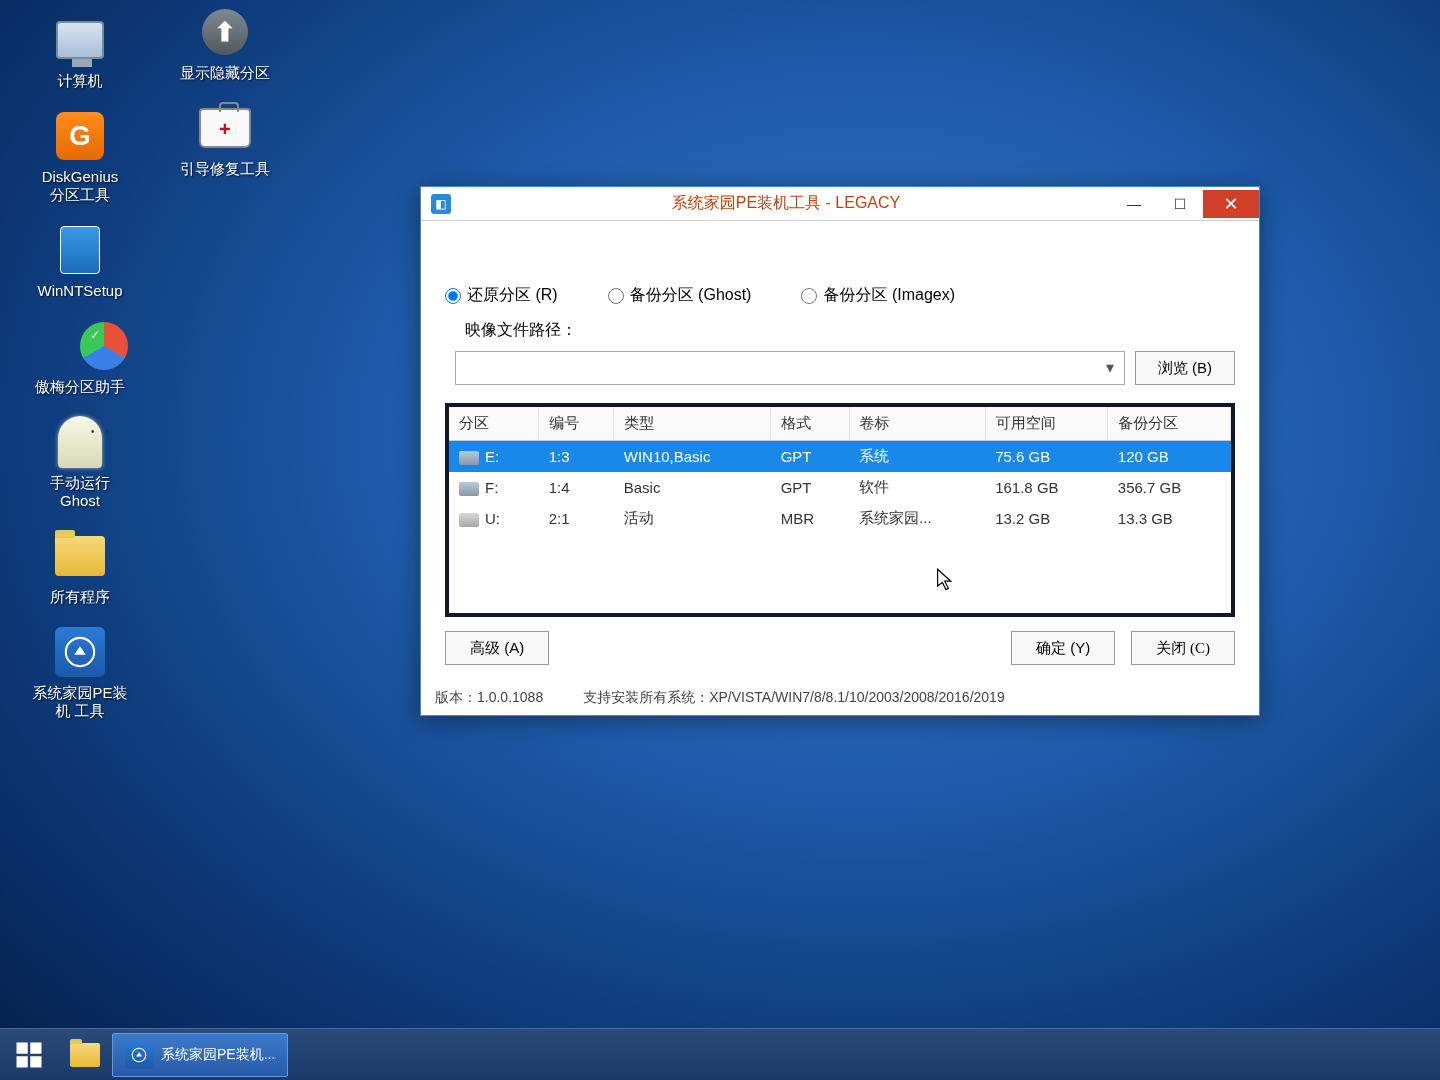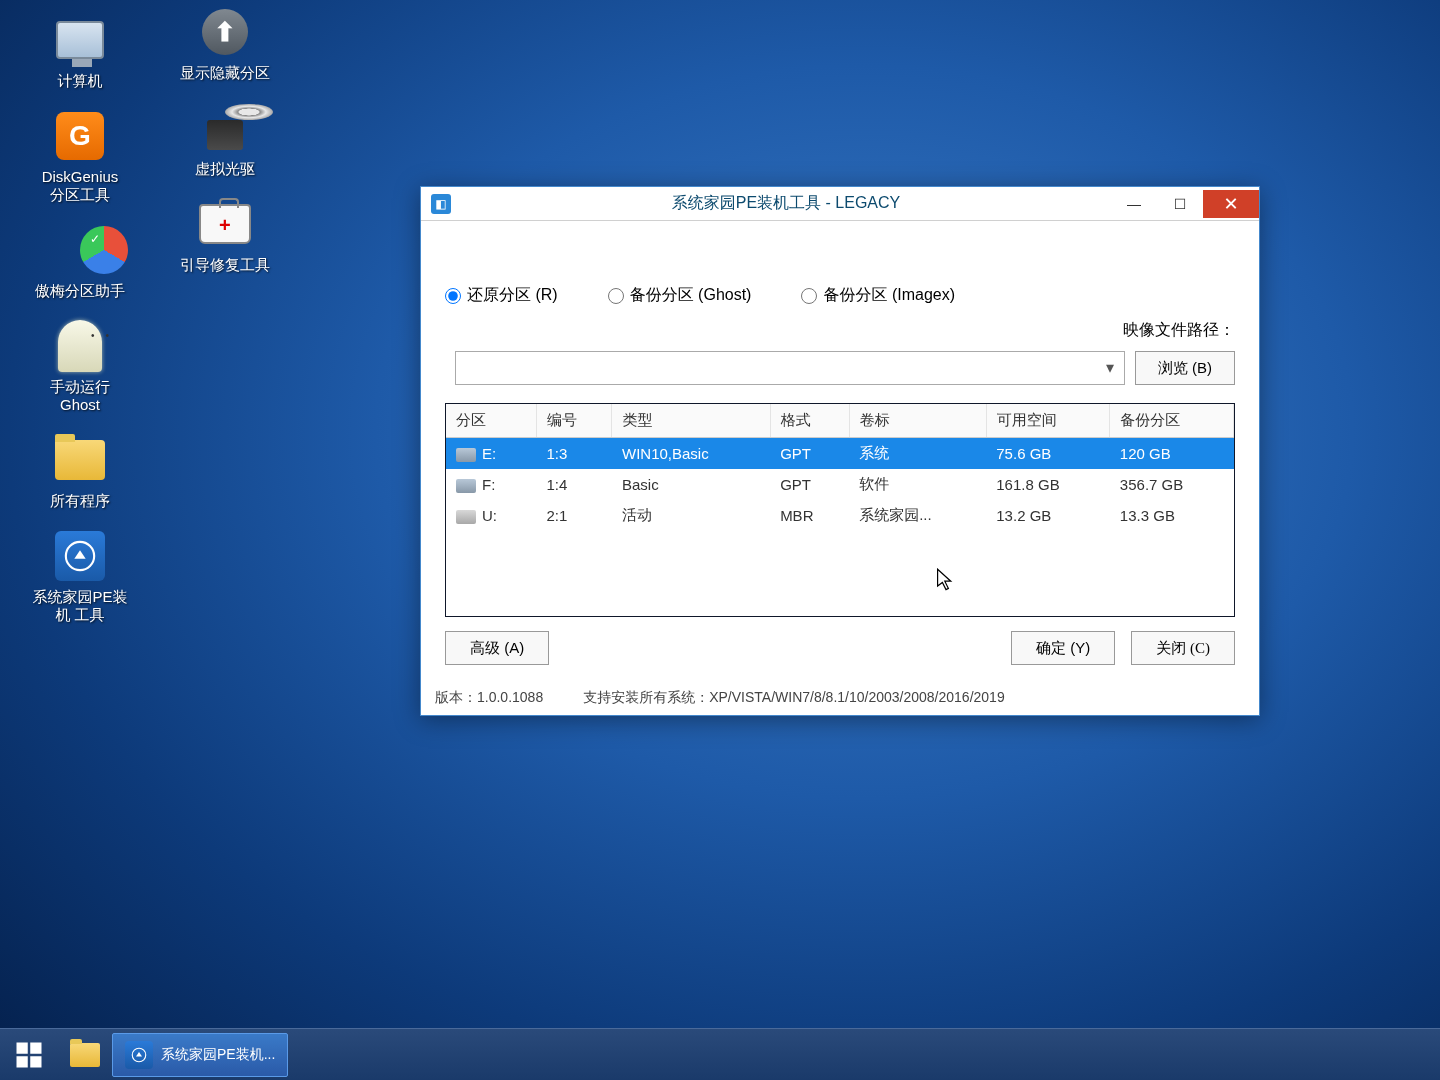--- a/index.html
+++ b/index.html
@@ -35,38 +35,38 @@
 .ico-ghost::before { content:"• •"; position:absolute;top:10px;width:100%;text-align:center;color:#333;font-size:10px;letter-spacing:4px; }
 .ico-folder { width:50px;height:40px;background:linear-gradient(#f8d878,#e8b838);border-radius:2px 4px 4px 4px;position:relative; }
 .ico-folder::before { content:"";position:absolute;top:-6px;left:0;width:20px;height:8px;background:#e8c858;border-radius:2px 2px 0 0; }
 .ico-petool { width:50px;height:50px;background:linear-gradient(#2a7ad8,#1a5aa8);border-radius:6px;display:flex;align-items:center;justify-content:center; }
 .ico-petool svg { width:34px;height:34px; }
 
 
 .window { position: absolute; left: 420px; top: 186px; width: 840px; background: #fff; border: 1px solid #4488cc; box-shadow: 0 4px 24px rgba(0,0,0,0.4); }
 .titlebar { height: 34px; background: #fff; display:flex; align-items:center; border-bottom: 1px solid #d0d0d0; }
 .titlebar .appico { width:20px;height:20px;background:#2a88d8;border-radius:3px;margin:0 10px;display:flex;align-items:center;justify-content:center;color:#fff;font-size:12px; }
-.titlebar .title { flex:1; text-align:center; font-size:16px; color:#0c4a6e; }
+.titlebar .title { flex:1; text-align:center; font-size:16px; color:#c2410c; }
 .winbtns { display:flex; }
 .winbtn { width:46px;height:28px;display:flex;align-items:center;justify-content:center;cursor:pointer;font-size:14px; }
 .winbtn.min { color:#333; }
 .winbtn.max { color:#333; }
 .winbtn.close { background:#d04028;color:#fff;width:56px;font-size:18px; }
 
 .content { padding: 20px 24px 8px; }
 .radios { display:flex; gap: 50px; margin-bottom: 14px; font-size:16px; }
 .radios label { display:flex;align-items:center;gap:6px;cursor:pointer;margin-top:44px; }
 .radios input { width:16px;height:16px; }
-.pathrow { display:flex; align-items:center; gap:10px; margin-bottom:18px;justify-content:flex-end; }
+.pathrow { display:flex; align-items:center; gap:10px; margin-bottom:18px; }
 .pathlabel { font-size:16px; margin-left: 20px; }
 .pathcombo { flex:1; height:34px; border:1px solid #aaa; margin-left:10px; position:relative; background:#fff; cursor:pointer; }
 .pathcombo::after { content:"▾"; position:absolute; right:10px; top:6px; color:#555; }
 .browse { width:100px;height:34px;border:1px solid #999;background:#f8f8f8;font-size:15px;cursor:pointer; }
 
-.tablewrap { border:1px solid #0f172a; height: 214px; overflow:hidden; }
+.tablewrap { border:4px solid #0f172a; height: 214px; overflow:hidden; }
 table { width:100%; border-collapse:collapse; font-size:15px; }
 th { text-align:left; padding:7px 10px; background:#fafafa; border-bottom:1px solid #ccc; border-right:1px solid #e4e4e4; font-weight:normal; color:#333; }
 td { padding:6px 10px; color:#333; }
 tr.sel td { background:#1a88e8; color:#fff; }
 .driveico { display:inline-block;width:20px;height:14px;background:linear-gradient(#b8c8d8,#8898a8);border-radius:2px;margin-right:6px;vertical-align:middle; }
 .driveico.usb { background:linear-gradient(#d8d8d8,#a8a8a8); }
 
 .btnrow { display:flex; padding: 14px 0 10px; }
 .btn { height:34px; padding:0 24px; border:1px solid #999; background:#f8f8f8; font-size:15px; cursor:pointer; }
 .spacer { flex:1; }
@@ -105,20 +105,26 @@
       </div>
     <div class="dicon">
         <div class="ico">
           <div class="ico-dg">G</div>
         </div>
         <div class="lbl" style="white-space:pre-line">DiskGenius
 分区工具</div>
       </div>
     <div class="dicon">
         <div class="ico">
+          <div class="ico-nt"></div>
+        </div>
+        <div class="lbl">WinNTSetup</div>
+      </div>
+    <div class="dicon">
+        <div class="ico">
           <div class="ico-aomei"></div>
         </div>
         <div class="lbl">傲梅分区助手</div>
       </div>
     <div class="dicon">
         <div class="ico">
           <div class="ico-ghost"></div>
         </div>
         <div class="lbl" style="white-space:pre-line">手动运行
 Ghost</div>
@@ -141,26 +147,20 @@
         <div class="lbl" style="white-space:pre-line">系统家园PE装
 机 工具</div>
       </div>
   </div>
   <div class="col2">
     <div class="dicon">
         <div class="ico">
           <div class="ico-show">⬆</div>
         </div>
         <div class="lbl">显示隐藏分区</div>
-      </div>
-    <div class="dicon">
-        <div class="ico">
-          <div class="ico-cd"></div>
-        </div>
-        <div class="lbl">虚拟光驱</div>
       </div>
     <div class="dicon">
         <div class="ico">
           <div class="ico-kit"></div>
         </div>
         <div class="lbl">引导修复工具</div>
       </div>
   </div>
 </div>
 

